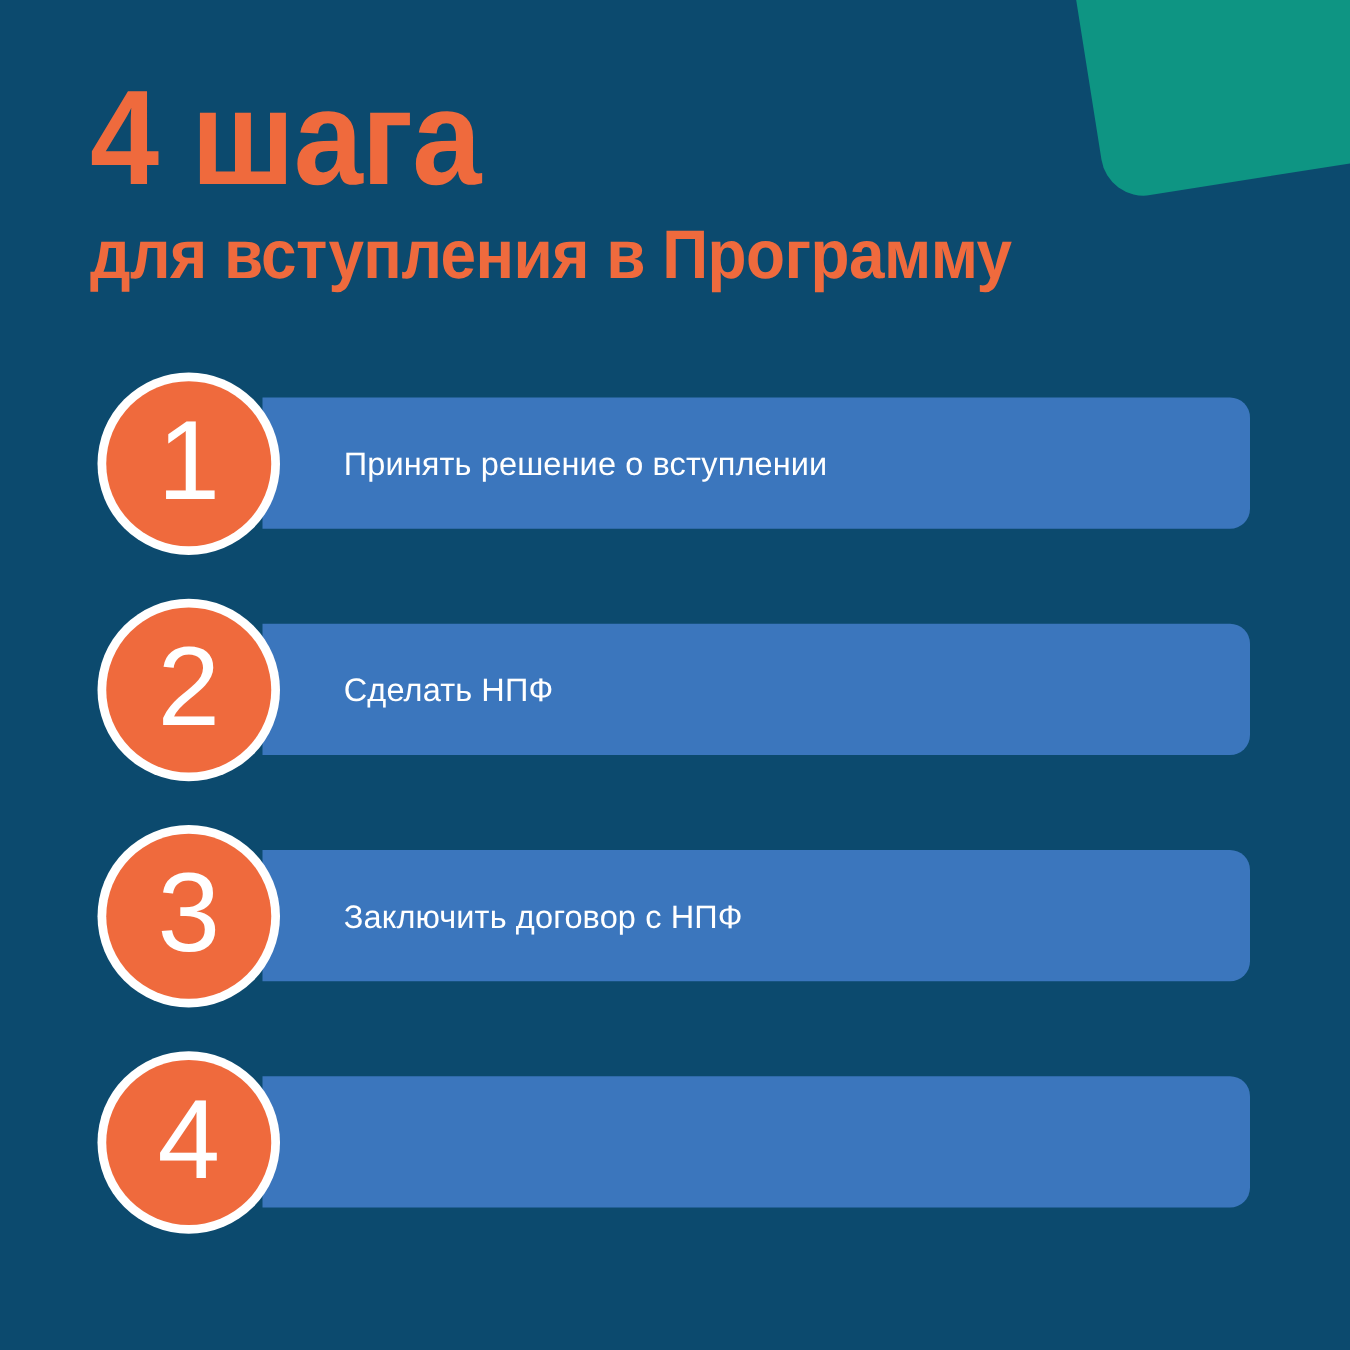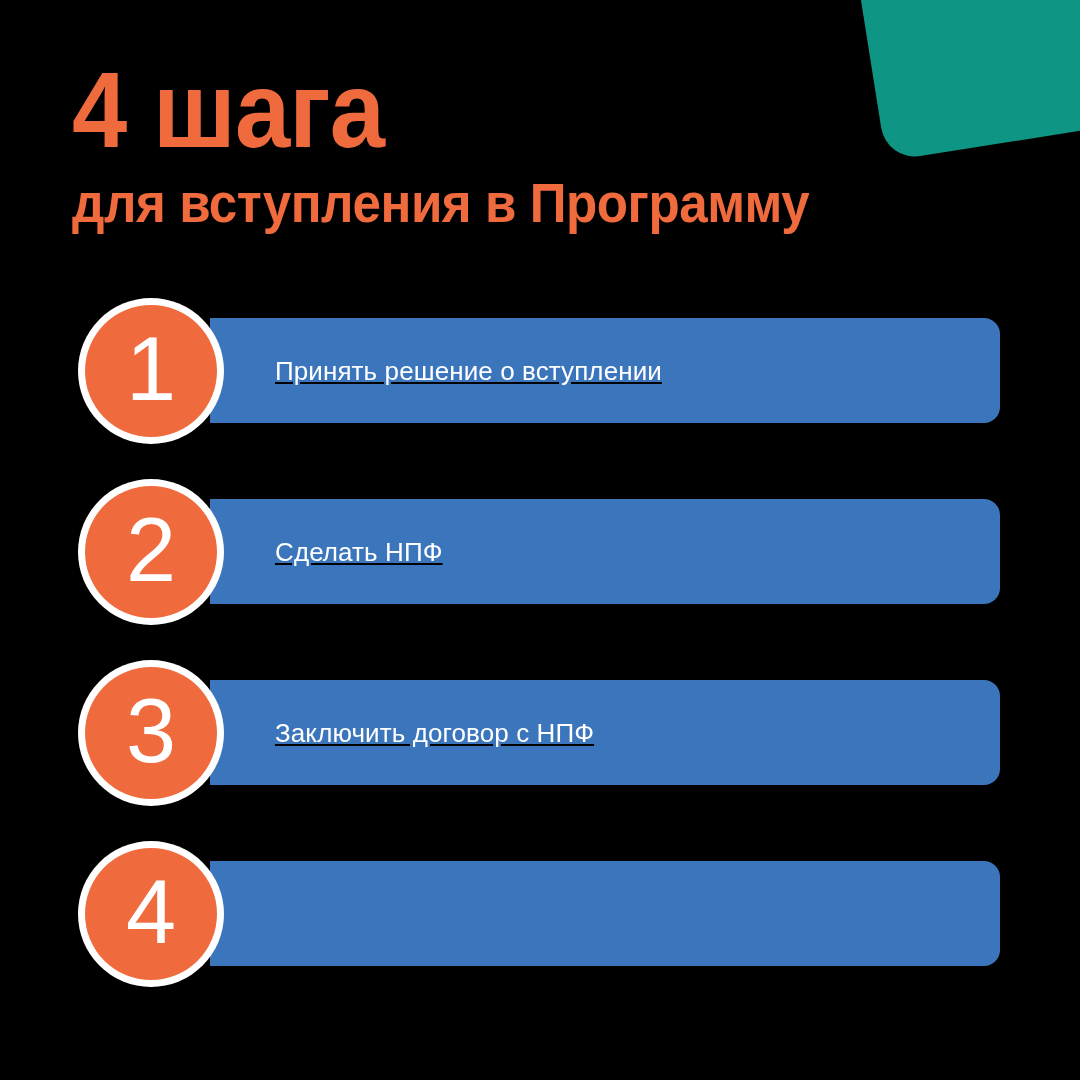--- a/index.html
+++ b/index.html
@@ -12,21 +12,21 @@
     height: 1080px;
     background: #ffffff;
     font-family: "Liberation Sans", sans-serif;
     overflow: hidden;
   }
 
   .poster {
     position: relative;
     width: 1080px;
     height: 1080px;
-    background: #000000;
+    background: #0c4a6e;
     overflow: hidden;
   }
 
   
   .green-shape {
     position: absolute;
     top: -150px;
     left: 862px;
     width: 360px;
     height: 285px;
@@ -86,21 +86,20 @@
     position: absolute;
     left: 210px;
     top: 0;
     width: 790px;
     height: 105px;
     background: #3b76bd;
     border-top-right-radius: 16px;
     border-bottom-right-radius: 16px;
     display: flex;
     align-items: center;
-    text-decoration: underline;
   }
   .step-text {
     color: #ffffff;
     font-family: "Liberation Sans", sans-serif;
     font-weight: 400;
     font-size: 26px;
     line-height: 34px;
     padding-left: 65px;
     padding-right: 40px;
     letter-spacing: 0.1px;

